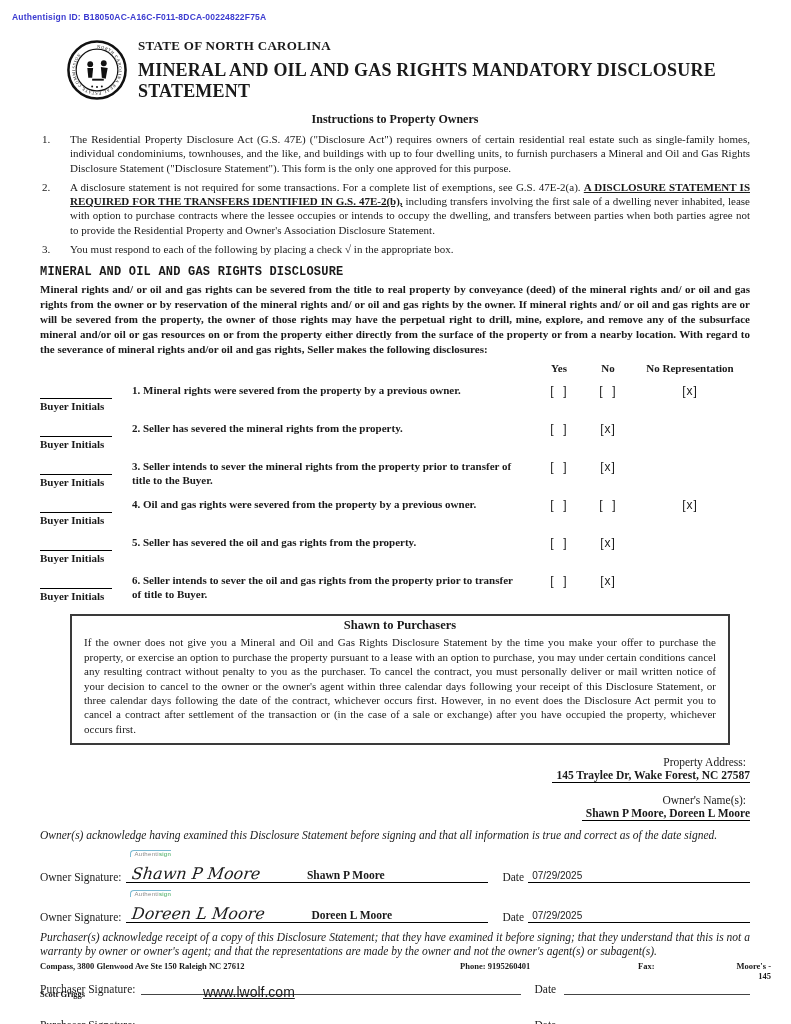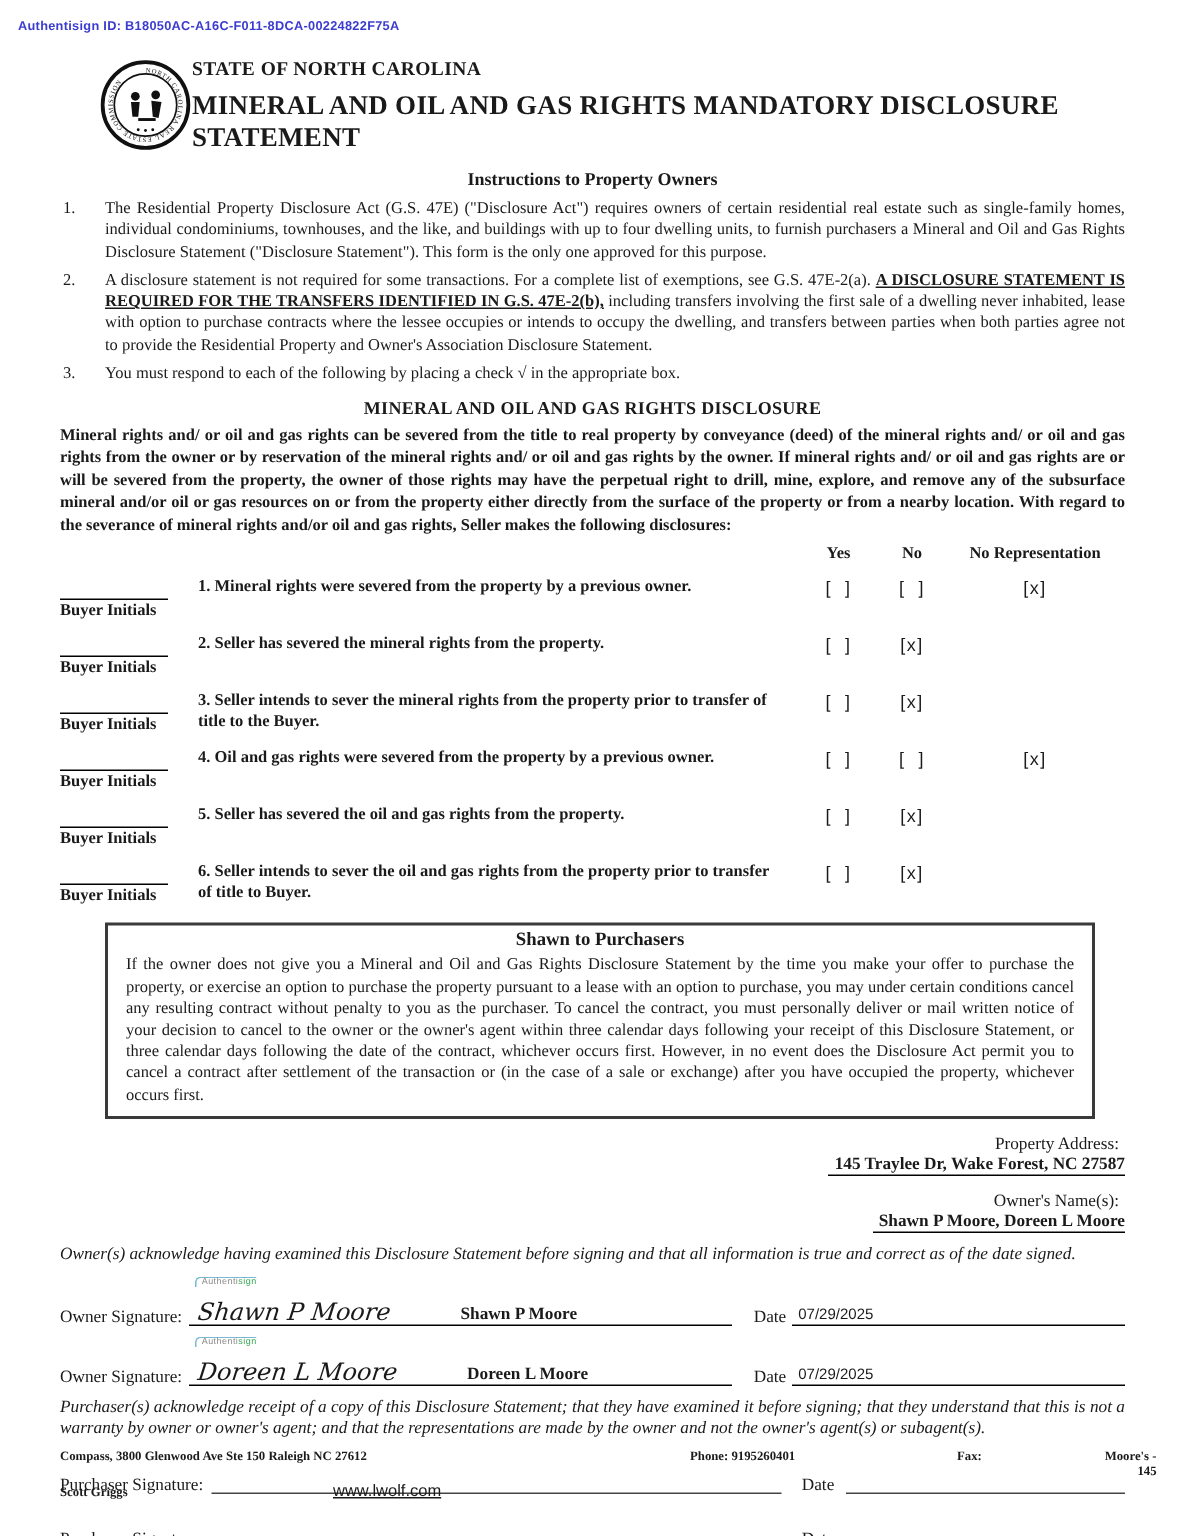--- a/index.html
+++ b/index.html
@@ -5,31 +5,31 @@
   html,body{margin:0;padding:0;background:#fff;}
   .page{position:relative;width:791px;height:1024px;background:#fff;overflow:hidden;
         font-family:"Liberation Serif",serif;color:#1a1a1a;box-sizing:border-box;
         padding:8px 41px 0 40px;}
   
   .auth-id{position:absolute;top:12px;left:12px;font-family:"Liberation Sans",sans-serif;
            font-size:8.5px;font-weight:bold;color:#3b3bd0;letter-spacing:.2px;}
   
   .hdr{display:flex;align-items:center;margin-top:30px;margin-left:26px;}
   .seal{width:62px;height:62px;flex:0 0 62px;}
-  .hdr-text{}
+  .hdr-text{margin-left:10px;}
   .hdr-state{font-size:13px;font-weight:bold;letter-spacing:.3px;}
   .hdr-title{font-size:18px;font-weight:bold;letter-spacing:.2px;margin-top:6px;}
   .instr-head{text-align:center;font-weight:bold;font-size:12px;margin-top:10px;}
   
   .item{display:flex;margin-top:5px;font-size:11px;line-height:14.3px;}
   .item .num{width:28px;flex:0 0 28px;padding-left:2px;}
   .item .txt{flex:1;text-align:justify;}
   .emph{font-weight:bold;text-decoration:underline;}
   
-  .disc-head{text-align:center;font-weight:bold;font-size:12px;margin-top:9px;letter-spacing:.2px;}
+  .disc-head{font-weight:bold;font-size:12px;margin-top:9px;letter-spacing:.2px;font-family:Liberation Mono, monospace;}
   .disc-intro{font-weight:bold;font-size:11px;line-height:14.8px;text-align:justify;margin-top:3px;}
   
   .tbl{margin-top:6px;}
   .trow{display:grid;grid-template-columns:92px 400px 54px 44px 1fr;align-items:start;}
   .thdr{font-weight:bold;font-size:11px;}
   .thdr .c{text-align:center;}
   .trow.q{margin-top:9px;}
   .initials{padding-top:2px;}
   .init-line{display:block;width:72px;height:13px;border-bottom:1.2px solid #000;}
   .init-label{font-weight:bold;font-size:11px;display:block;margin-top:1px;}
@@ -68,22 +68,22 @@
   .foot{position:absolute;left:40px;right:20px;bottom:24px;font-size:8.5px;}
   .foot-r1{display:flex;align-items:baseline;font-weight:bold;}
   .foot-r1 .firm{flex:0 0 420px;}
   .foot-r1 .phone{flex:0 0 130px;}
   .foot-r1 .fax{flex:0 0 95px;padding-left:48px;}
   .foot-r1 .ref{flex:1;text-align:right;}
   .foot-r2{display:flex;align-items:baseline;margin-top:3px;}
   .foot-r2 .agent{font-weight:bold;flex:0 0 160px;}
   .foot-r2 .produced{font-family:"Liberation Sans",sans-serif;font-size:8.5px;flex:0 0 auto;
                      margin-left:130px;}
-  .foot-r2 .link{font-family:"Liberation Sans",sans-serif;font-size:11px;text-decoration:underline;
-                 margin-left:22px;color:#1a1a1a;}
+  .foot-r2 .link{font-family:"Liberation Sans",sans-serif;font-size:14px;text-decoration:underline;
+                 margin-left:3px;color:#1a1a1a;}
 </style>
 </head>
 <body>
 
 <div class="page">
 
   <div class="auth-id">Authentisign ID: B18050AC-A16C-F011-8DCA-00224822F75A</div>
 
   <div class="hdr">
     <svg class="seal" viewBox="0 0 64 64">

